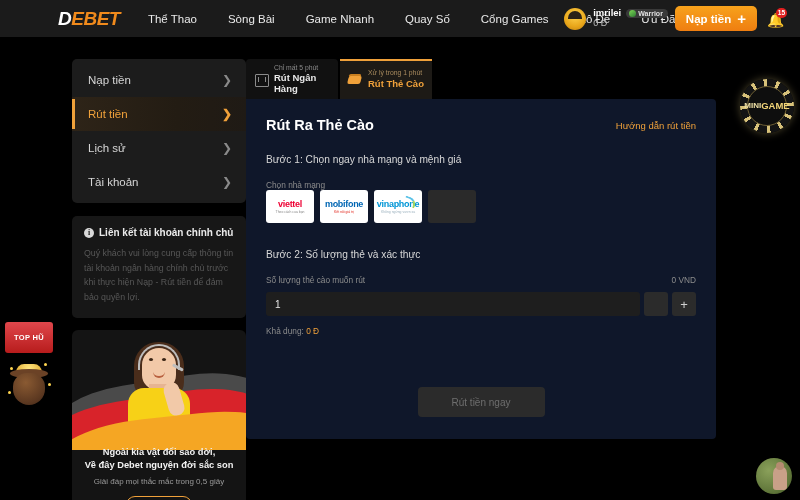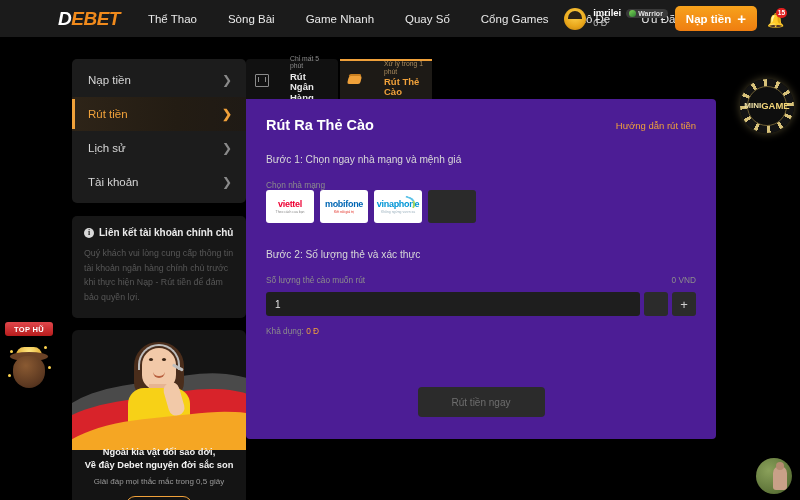--- a/index.html
+++ b/index.html
@@ -174,21 +174,21 @@
     border: 1px solid #f0a13a; color: #f0a13a; font-size: 8.2px; font-weight: bold;
     display: flex; align-items: center; justify-content: center;
     background: transparent; cursor: pointer;
   }
 
   
   .main { position: absolute; left: 246px; top: 22px; width: 470px; }
   .tabs { display: flex; gap: 2px; }
   .tab {
     width: 92px; height: 40px; background: #111; border-radius: 4px 4px 0 0;
-    display: flex; align-items: center; gap: 22px; padding: 0 8px; cursor: pointer;
+    display: flex; align-items: center; gap: 6px; padding: 0 8px; cursor: pointer;
     position: relative;
   }
   .tab.active { background: #1d1a16; }
   .tab.active::before {
     content: ""; position: absolute; left: 0; right: 0; top: 0; height: 2px;
     background: #f0a13a;
   }
   .tab-txt { display: flex; flex-direction: column; gap: 2px; line-height: 1.1; }
   .tab-sub { color: #8a8a8a; font-size: 6.8px; }
   .tab-main { color: #e8e8e8; font-size: 9.5px; font-weight: bold; }
@@ -206,21 +206,21 @@
   .ico-card .c1 {
     position: absolute; left: 0; top: 4px; width: 13px; height: 8px;
     background: #f0a13a; border-radius: 2px; transform: skewX(-14deg);
   }
   .ico-card .c2 {
     position: absolute; left: 1px; top: 2px; width: 12px; height: 3px;
     background: #c97f20; border-radius: 2px; transform: skewX(-14deg);
   }
 
   .panel {
-    background: #4c1d95; border-radius: 0 4px 4px 4px; padding: 18px 20px 20px;
+    background: #0f172a; border-radius: 0 4px 4px 4px; padding: 18px 20px 20px;
     min-height: 340px; position: relative;
   }
   .panel-head { display: flex; align-items: center; justify-content: space-between; }
   .panel-title { color: #fff; font-size: 14.5px; font-weight: bold; }
   .guide-link { color: #f0a13a; font-size: 9.5px; cursor: pointer; }
   .cols { display: flex; gap: 26px; margin-top: 21px; flex-direction: column; }
   .col { flex: 1; }
   .step-label { color: #d8d8d8; font-size: 10.2px; }
   .field-label { color: #8c8c8c; font-size: 8.3px; margin-top: 15px; }
   .field-row { display: flex; align-items: center; justify-content: space-between; margin-top: 15px; }
@@ -267,21 +267,21 @@
   .submit-wrap { position: absolute; left: 0; right: 0; bottom: 22px; display: flex; justify-content: center; }
   .btn-submit {
     width: 127px; height: 30px; background: #2b2b2b; border: none; border-radius: 4px;
     color: #6e6e6e; font-size: 10px; cursor: not-allowed;
     font-family: "Liberation Sans", sans-serif;
   }
 
   
   .tophu { position: absolute; left: 2px; top: 285px; width: 54px; }
   .tophu-badge {
-    width: 48px; height: 14px; margin: 0 auto;
+    width: 48px; height: 31px; margin: 0 auto;
     background: linear-gradient(180deg,#e0474c,#b71c1c);
     border-radius: 3px; color: #fff; font-size: 7.5px; font-weight: bold;
     display: flex; align-items: center; justify-content: center;
     letter-spacing: 0.3px; cursor: pointer;
   }
   .pot {
     position: relative; width: 46px; height: 52px; margin: 4px auto 0;
   }
   .pot-body {
     position: absolute; left: 7px; top: 16px; width: 32px; height: 32px;

